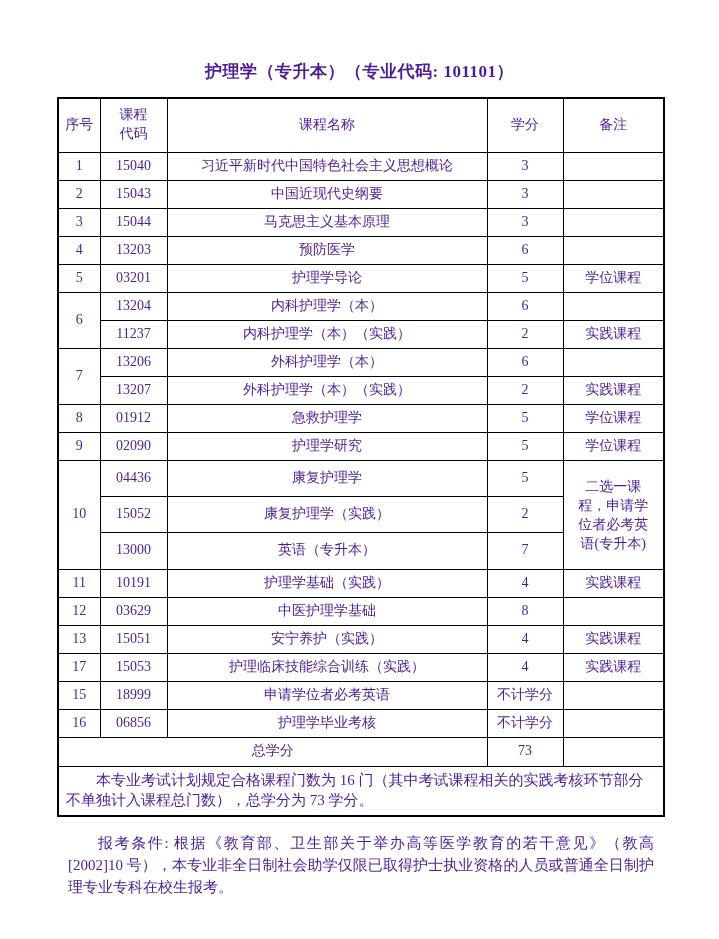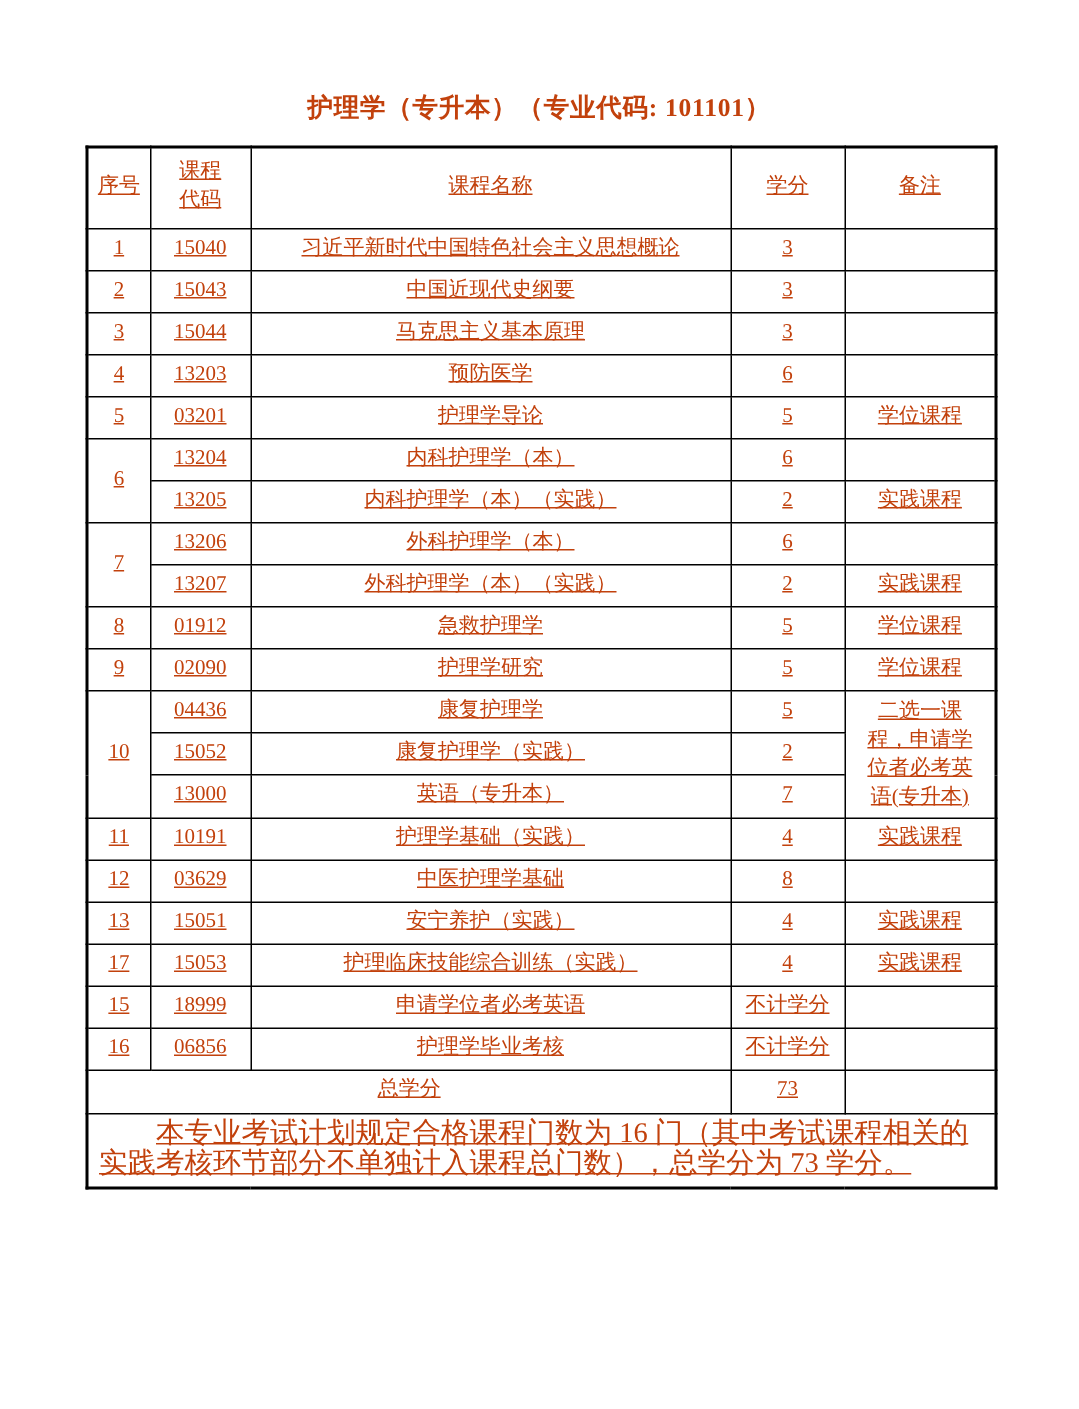--- a/index.html
+++ b/index.html
@@ -1,62 +1,61 @@
 <!DOCTYPE html>
 <html><head>
 <meta charset="utf-8">
 <style>
   html, body { margin: 0; padding: 0; background: #e8e8e8; }
   .page {
     width: 719px;
     height: 939px;
     margin: 0 auto;
     background: #ffffff;
-    color: #c2410c;
+    color: #4c1d95;
     font-family: "Liberation Serif", "DejaVu Serif", serif;
     overflow: hidden;
     position: relative;
   }
   .doc-title {
     margin: 0;
     padding-top: 60px;
     text-align: center;
     font-size: 17px;
     font-weight: bold;
     letter-spacing: 0.5px;
   }
   table.course-table {
     border-collapse: collapse;
     table-layout: fixed;
     width: 606px;
     margin: 14px 0 0 57px;
     border: 2px solid #000;
-    text-decoration: underline;
   }
   .course-table th, .course-table td {
     border: 1px solid #000;
     font-size: 14px;
     font-weight: normal;
     text-align: center;
     vertical-align: middle;
     padding: 0;
     line-height: 1.35;
     overflow: hidden;
   }
   .course-table thead tr { height: 54px; }
   .course-table tr.course-row { height: 28px; }
   .course-table tr.summary-row { height: 29px; }
   td.remark-group-cell {
-    padding: 4px 12px;
+    padding: 16px 12px;
     line-height: 19px;
     margin-left: 30px;
   }
   td.note-cell {
     text-align: left;
-    font-size: 19px;
+    font-size: 15px;
     line-height: 20px;
     padding: 3px 7px 5px 7px;
     text-indent: 2em;
   }
   .footer-para {
     width: 586px;
     margin: 15px 65px 0 68px;
     font-size: 15px;
     line-height: 22px;
     text-align: justify;
@@ -124,21 +123,21 @@
           <td>学位课程</td>
         </tr>
         <tr class="course-row">
           <td rowspan="2">6</td>
           <td>13204</td>
           <td>内科护理学（本）</td>
           <td>6</td>
           <td></td>
         </tr>
         <tr class="course-row">
-          <td>13205</td>
+          <td>11237</td>
           <td>内科护理学（本）（实践）</td>
           <td>2</td>
           <td>实践课程</td>
         </tr>
         <tr class="course-row">
           <td rowspan="2">7</td>
           <td>13206</td>
           <td>外科护理学（本）</td>
           <td>6</td>
           <td></td>
@@ -228,14 +227,15 @@
         <td colspan="3">总学分</td>
         <td>73</td>
         <td></td>
       </tr>
       <tr>
         <td colspan="5" class="note-cell">本专业考试计划规定合格课程门数为 16 门（其中考试课程相关的实践考核环节部分不单独计入课程总门数），总学分为 73 学分。</td>
       </tr>
     </tbody>
   </table>
 
+  <p class="footer-para">报考条件: 根据《教育部、卫生部关于举办高等医学教育的若干意见》（教高[2002]10 号），本专业非全日制社会助学仅限已取得护士执业资格的人员或普通全日制护理专业专科在校生报考。</p>
 
 </div>
 
 </body></html>

